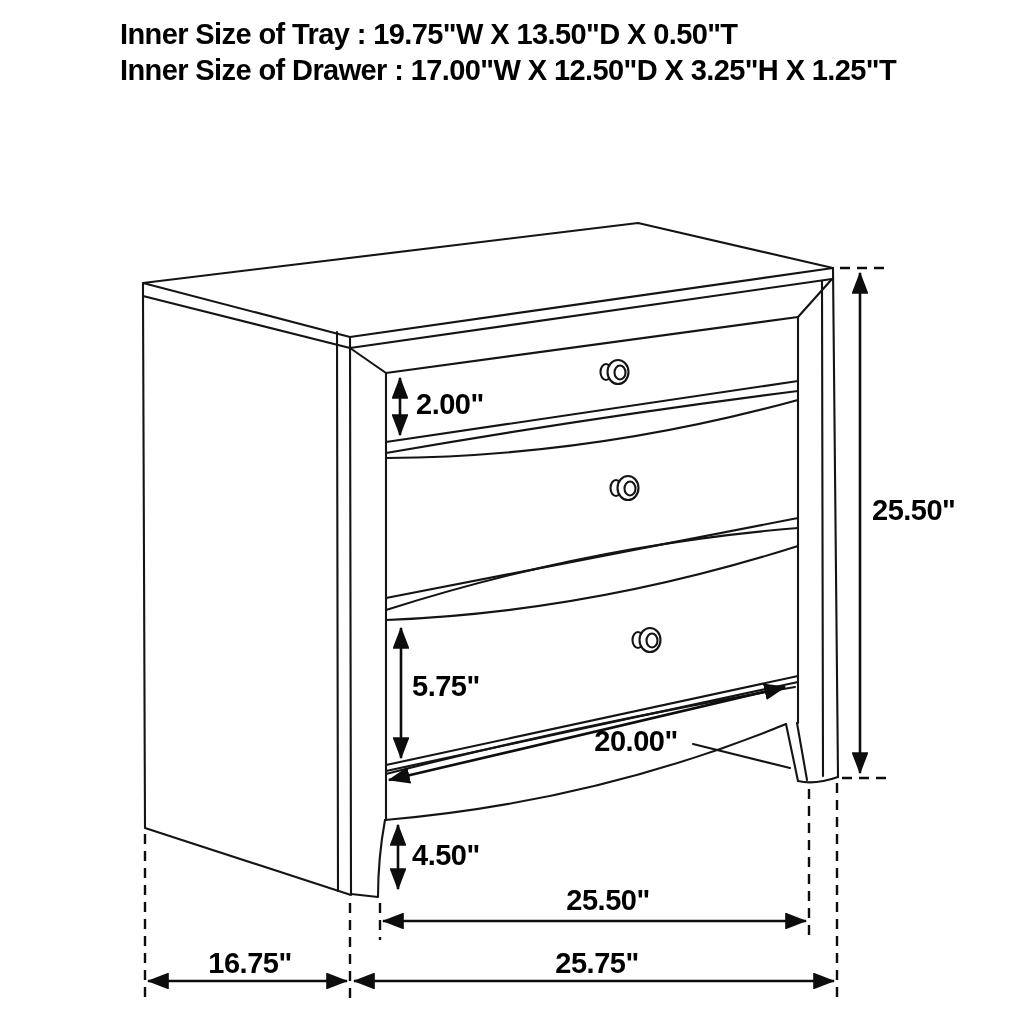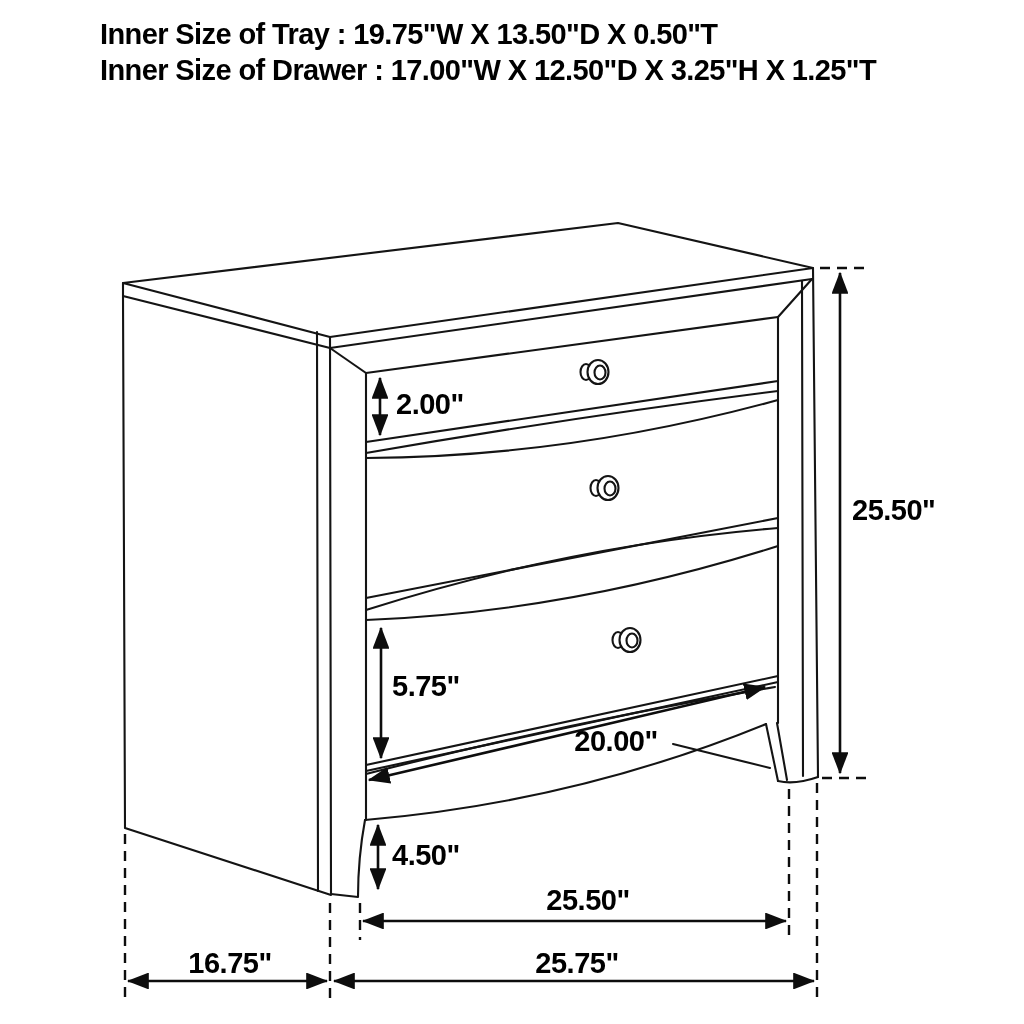--- a/index.html
+++ b/index.html
@@ -7,20 +7,21 @@
     padding: 0;
     background: #ffffff;
   }
   .stage {
     position: relative;
     width: 948px;
     height: 1024px;
     background: #ffffff;
     overflow: hidden;
     font-family: "Liberation Sans", sans-serif;
+    padding-left: 20px;
   }
   svg { display: block; }
   .art {
     stroke: #141414;
     stroke-width: 2.1;
     fill: none;
     stroke-linecap: round;
     stroke-linejoin: round;
   }
   .dimline {

